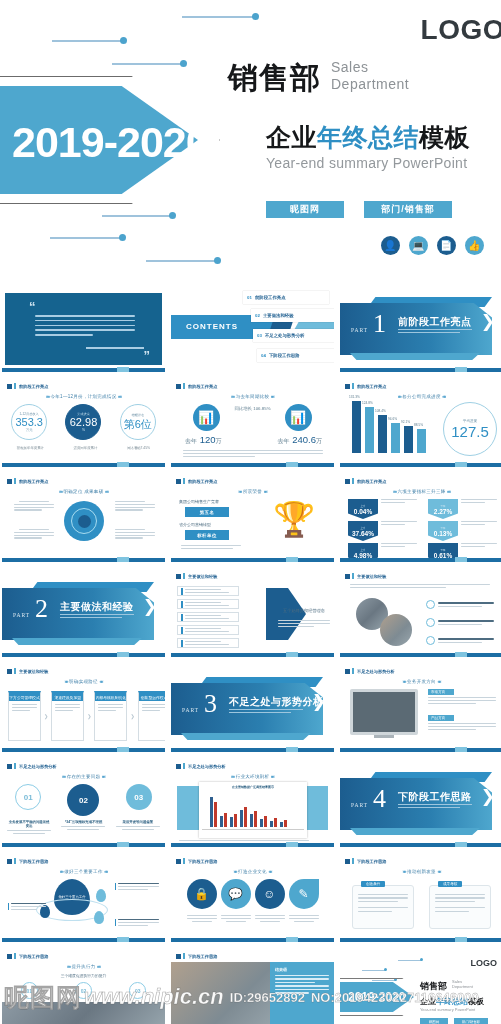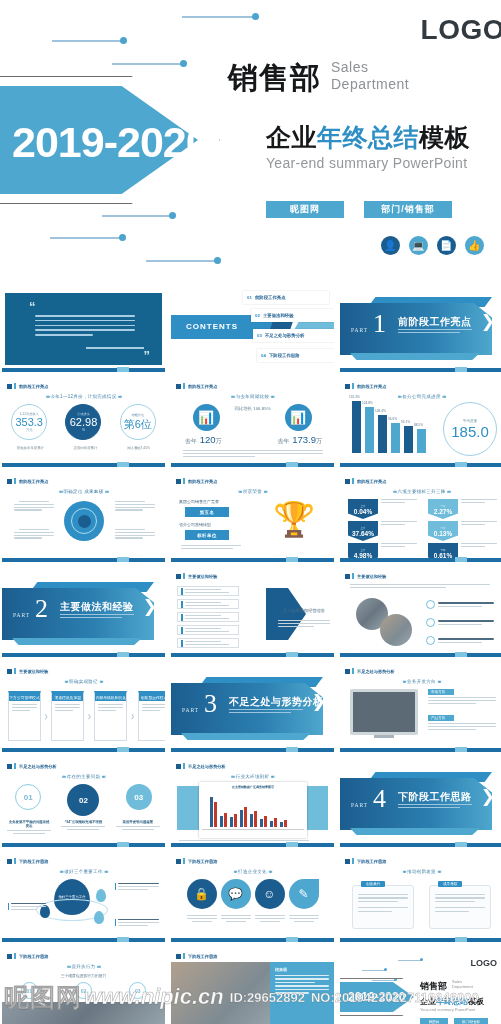--- a/index.html
+++ b/index.html
@@ -403,21 +403,21 @@
       <div style="position:absolute; left:0; top:28px; width:163px; text-align:center; font-size:4.4px; color:#5d7c8e;">
         <span>同比增长</span>
         <span>106.85%</span>
       </div>
       <div style="position:absolute; left:14px; top:56px;" class="cmp-val">
         <b>去年</b>
         <span>120</span><b>万</b>
       </div>
       <div style="position:absolute; right:12px; top:56px;" class="cmp-val">
         <b>去年</b>
-        <span>173.9</span><b>万</b>
+        <span>240.6</span><b>万</b>
       </div>
       <div style="position:absolute; left:12px; top:72px; width:140px;">
         <div class="mline" style="width:140px; margin-bottom:2px"></div>
         <div class="mline" style="width:140px; margin-bottom:2px"></div>
         <div class="mline" style="width:72px;"></div>
       </div>
       <div class="sl-foot"></div>
     </div>
 
     <div class="slide">
@@ -446,21 +446,21 @@
           </div>
         <div class="bar" style="height:27px">
             <span class="bl">92.1%</span>
           </div>
         <div class="bar alt" style="height:24px">
             <span class="bl">88.5%</span>
           </div>
       </div>
       <div class="avg-circ">
         <span class="c">平均进度</span>
-        <span class="v">185.0</span>
+        <span class="v">127.5</span>
       </div>
       <div class="sl-foot"></div>
     </div>
 
     <div class="slide">
       <div class="sl-head">
         <span class="sq"></span>
           <span class="bar"></span>
         <span class="tx">前阶段工作亮点</span>
       </div>

